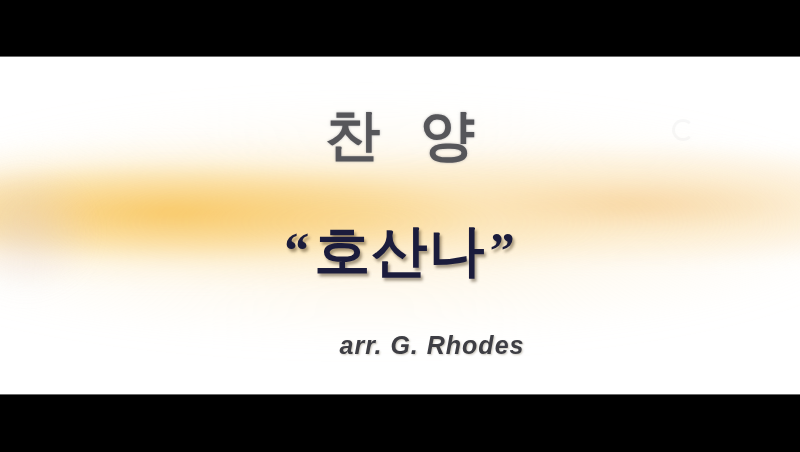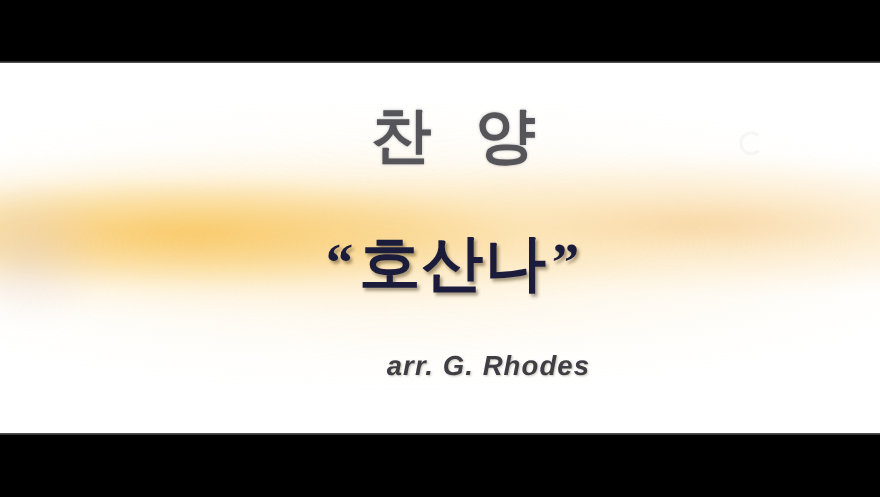--- a/index.html
+++ b/index.html
@@ -129,24 +129,23 @@
     left: 20px; top: 3px;
     font-size: 10px;
     letter-spacing: 1px;
     color: #8a8a8a;
     white-space: nowrap;
   }
 
   
   #text-stack {
     position: absolute;
-    left: 0; top: 0;
+    left: 0; top: 12px;
     width: 640px; height: 337px;
     z-index: 20;
-    margin-left: 12px;
   }
 
   .line {
     position: absolute;
     left: 0;
     width: 800px;
     text-align: center;
     white-space: nowrap;
   }
 

